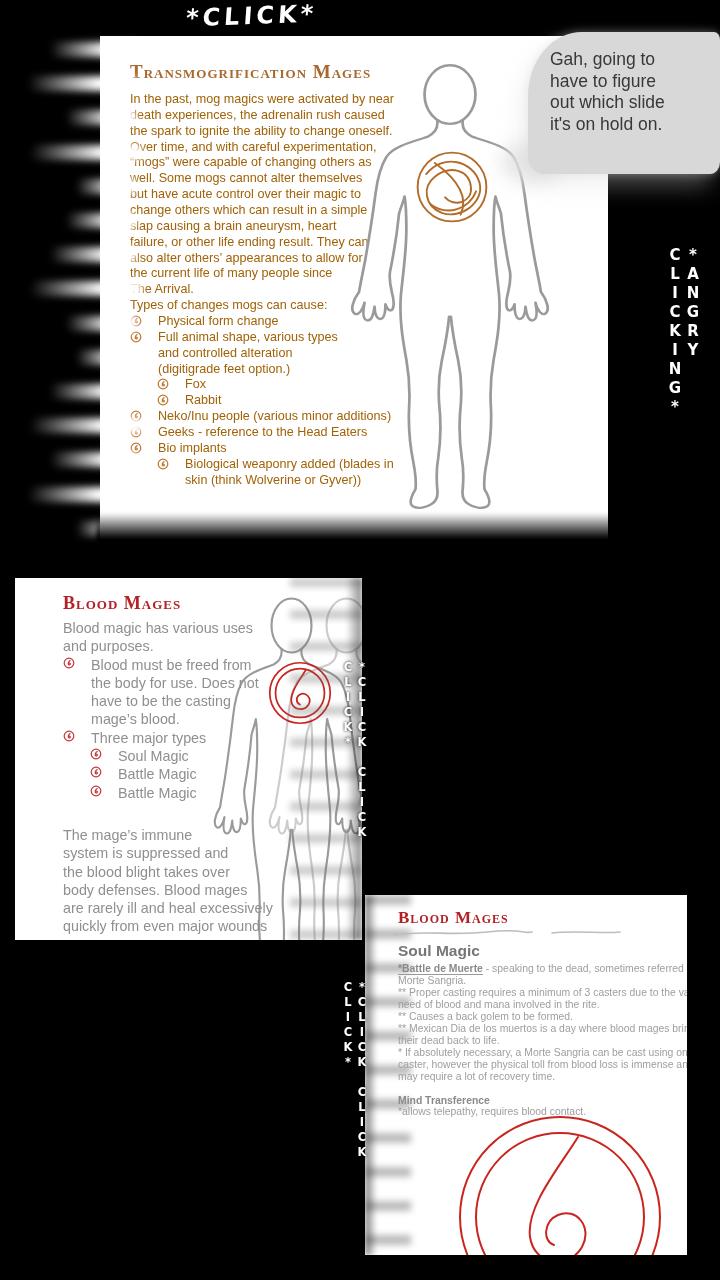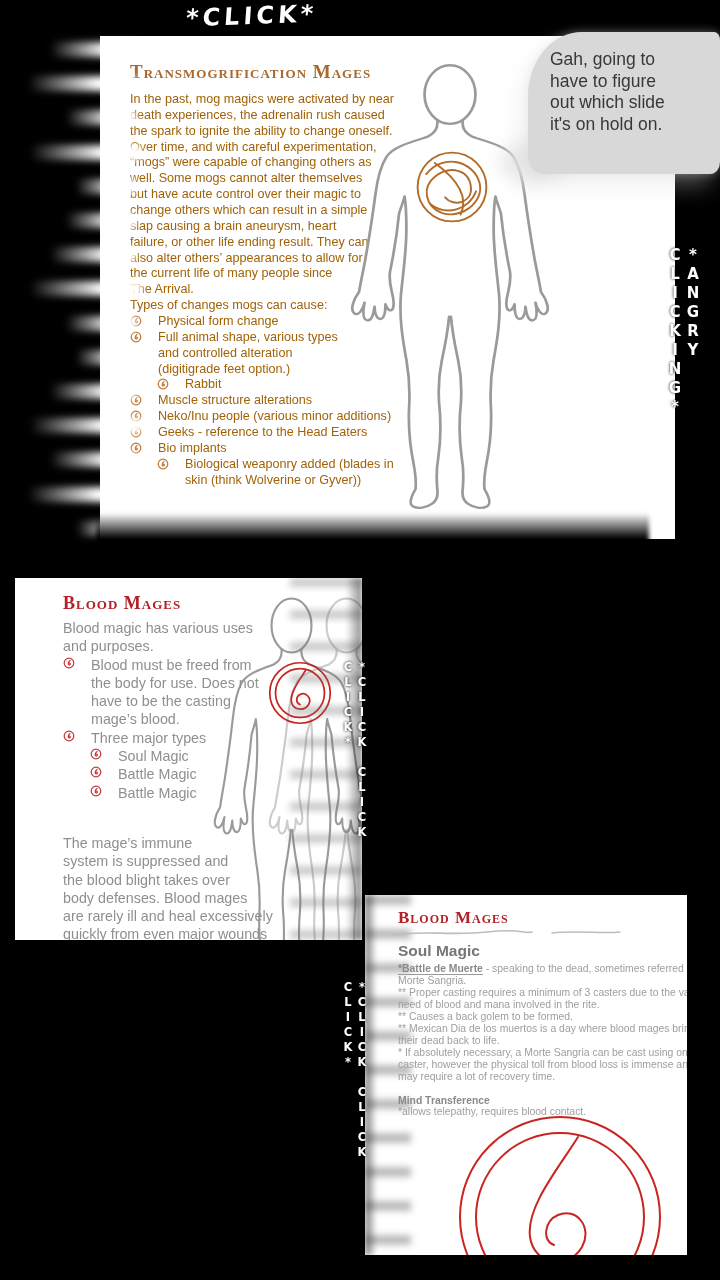--- a/index.html
+++ b/index.html
@@ -6,21 +6,21 @@
   #stage{position:relative;width:720px;height:1280px;background:#000;overflow:hidden;
          font-family:"Liberation Sans",sans-serif;}
 
   
   .slide{position:absolute;background:#fff;overflow:hidden;}
   .deco-title{font-family:"Liberation Serif",serif;font-variant:small-caps;font-weight:700;
               letter-spacing:1px;line-height:1;}
   .preline{white-space:pre-line;}
 
   
-  #slide-transmog{left:100px;top:36px;width:575px;height:503px;}
+  #slide-transmog{left:100px;top:36px;width:491px;height:503px;padding-left:17px;}
   #slide-transmog .deco-title{position:absolute;left:30px;top:26px;font-size:19px;color:#a9682f;}
   #slide-transmog .content{position:absolute;left:30px;top:56px;width:334px;
                            font-size:12.6px;line-height:1.26;color:#a16207;}
   .list{margin:0;padding:0;}
   .li{display:flex;align-items:flex-start;gap:16px;}
   .li[data-level="1"]{margin-left:27px;}
   .blt{flex:0 0 auto;margin-top:1px;}
   .blt svg{width:12px;height:12px;display:block;fill:none;stroke:currentColor;stroke-width:2;}
   .blt.o{color:#c0762e;} .blt.r{color:#c2373b;}
   .lt{white-space:pre-line;}
@@ -69,21 +69,21 @@
   .vert{writing-mode:vertical-rl;text-orientation:upright;}
   #sfx-angry{left:666px;top:246px;height:256px;font-size:15px;letter-spacing:1px;}
   #sfx-click-mid{left:341px;top:660px;height:234px;font-size:11.5px;letter-spacing:1px;}
   #sfx-click-bot{left:341px;top:980px;height:236px;font-size:11.5px;letter-spacing:1px;}
 
   
   #slide-blood{left:15px;top:578px;width:347px;height:362px;}
   #slide-blood .content{position:absolute;left:48px;top:16px;width:262px;
     font-size:14.3px;line-height:1.28;color:#8f8f8f;z-index:1;}
   #slide-blood .deco-title{font-size:18px;color:#b32025;margin-bottom:7px;}
-  #slide-blood .para{margin-top:32px;}
+  #slide-blood .para{margin-top:24px;}
   #blood-body{left:198px;top:12px;width:157px;height:440px;}
   #blood-body-ghost{left:253px;top:12px;width:157px;height:440px;opacity:.5;}
   #blood-sigil{position:absolute;left:249px;top:79px;width:72px;height:72px;}
 
   
   #slide-soul{left:365px;top:895px;width:322px;height:360px;}
   #slide-soul .content{position:absolute;left:33px;top:14px;width:288px;z-index:1;}
   #slide-soul .deco-title{font-size:17px;color:#b32025;}
   #title-scribble{display:block;margin:2px 0 4px -6px;}
   #slide-soul .subhead{font-size:15.5px;font-weight:700;color:#767676;margin:2px 0 3px;}
@@ -141,42 +141,42 @@
               <svg viewBox="0 0 20 20">
                 <circle cx="10" cy="10" r="8"></circle>
                 <path d="M12.5 5.5 C 8.5 8, 7.5 12, 10 13.2 C 12.8 14.2, 13.2 9.5, 9.5 10.2"></path>
               </svg>
             </span>
             <span class="lt">Full animal shape, various types
 and controlled alteration
 (digitigrade feet option.)</span>
           </div>
 
+          <div class="li" data-level="1">
+            <span class="blt o">
+              <svg viewBox="0 0 20 20">
+                <circle cx="10" cy="10" r="8"></circle>
+                <path d="M12.5 5.5 C 8.5 8, 7.5 12, 10 13.2 C 12.8 14.2, 13.2 9.5, 9.5 10.2"></path>
+              </svg>
+            </span>
+            <span class="lt">Fox</span>
+          </div>
 
           <div class="li" data-level="1">
             <span class="blt o">
               <svg viewBox="0 0 20 20">
                 <circle cx="10" cy="10" r="8"></circle>
                 <path d="M12.5 5.5 C 8.5 8, 7.5 12, 10 13.2 C 12.8 14.2, 13.2 9.5, 9.5 10.2"></path>
               </svg>
             </span>
             <span class="lt">Rabbit</span>
           </div>
 
 
 
-          <div class="li" data-level="0">
-            <span class="blt o">
-              <svg viewBox="0 0 20 20">
-                <circle cx="10" cy="10" r="8"></circle>
-                <path d="M12.5 5.5 C 8.5 8, 7.5 12, 10 13.2 C 12.8 14.2, 13.2 9.5, 9.5 10.2"></path>
-              </svg>
-            </span>
-            <span class="lt">Muscle structure alterations</span>
-          </div>
 
           <div class="li" data-level="0">
             <span class="blt o">
               <svg viewBox="0 0 20 20">
                 <circle cx="10" cy="10" r="8"></circle>
                 <path d="M12.5 5.5 C 8.5 8, 7.5 12, 10 13.2 C 12.8 14.2, 13.2 9.5, 9.5 10.2"></path>
               </svg>
             </span>
             <span class="lt">Neko/Inu people (various minor additions)</span>
           </div>

